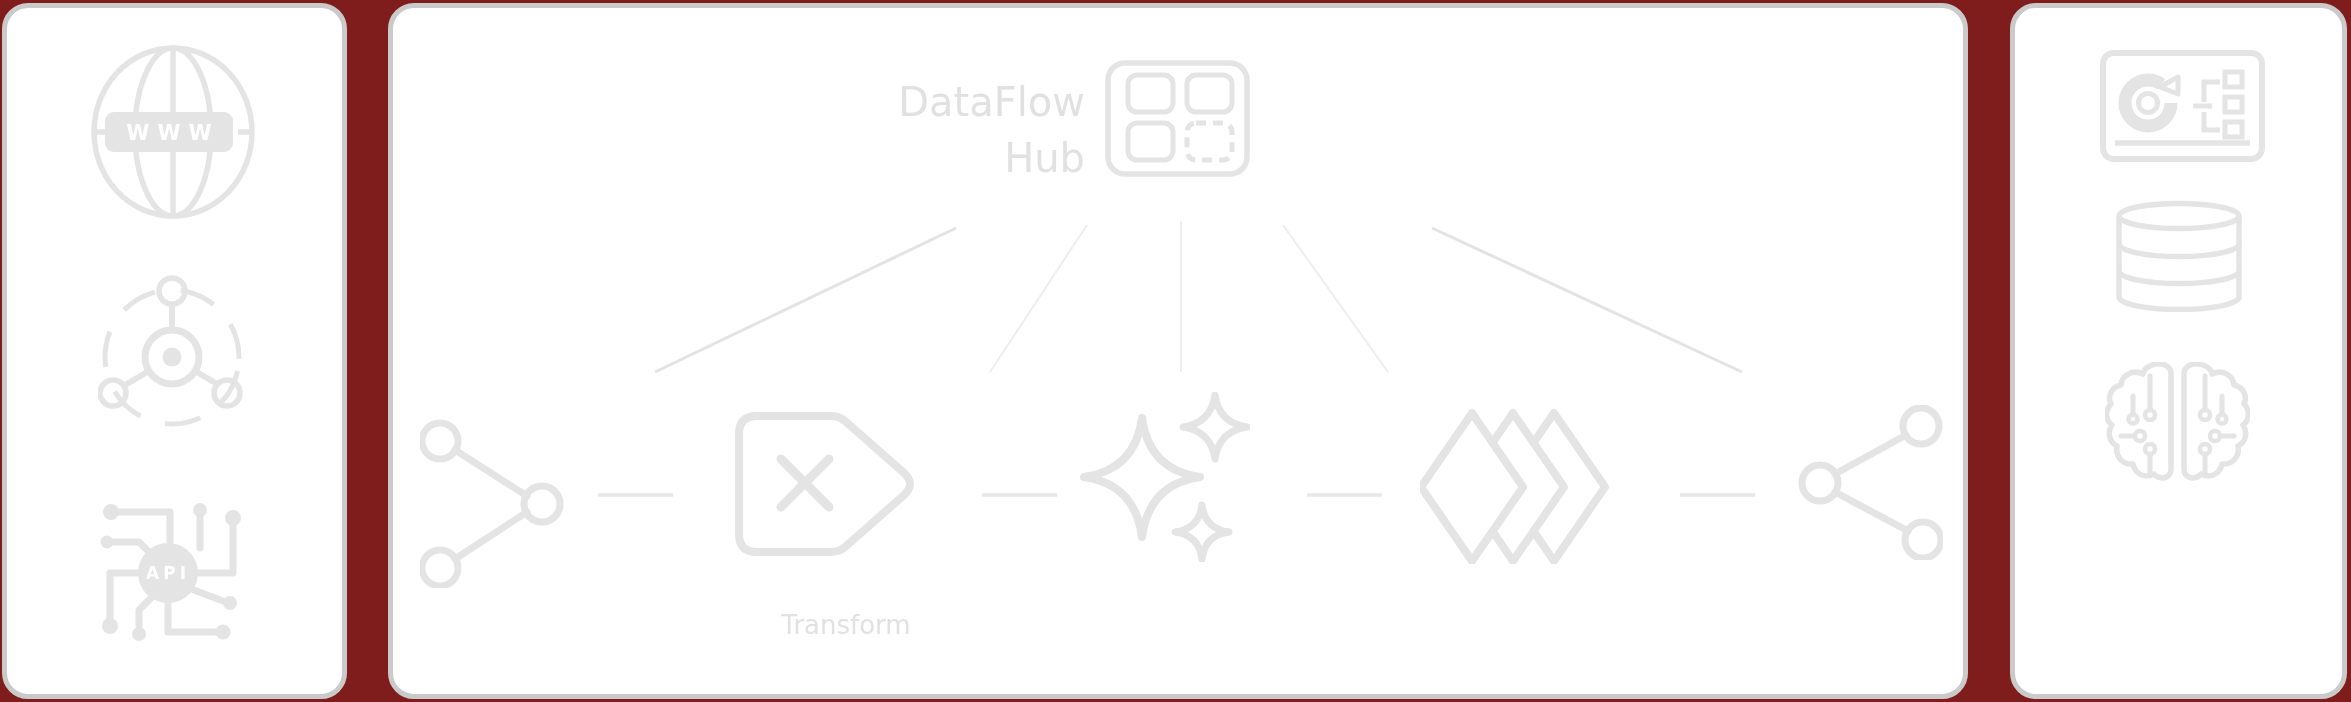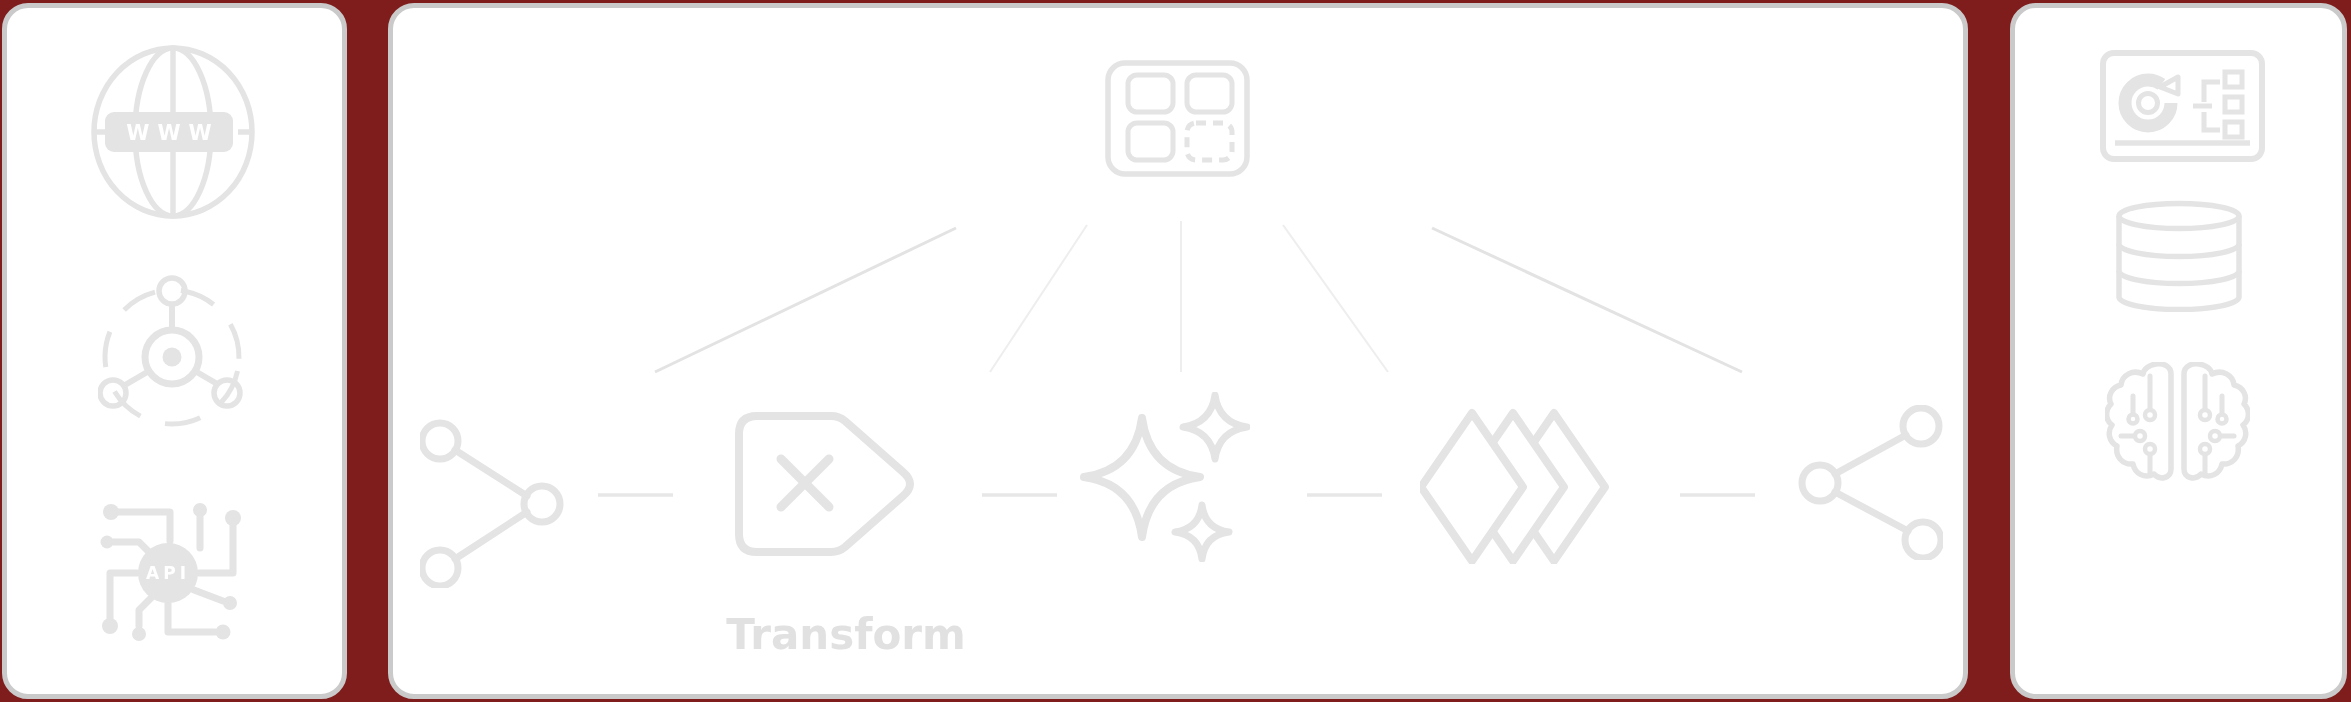--- a/index.html
+++ b/index.html
@@ -10,21 +10,21 @@
   .panel-left{left:2px;width:345px;}
   .panel-mid{left:388px;width:1580px;}
   .panel-right{left:2010px;width:337px;}
   .abs{position:absolute;}
   .ic-stroke{stroke:#e4e4e4;fill:none;}
   .ic-fill{fill:#e4e4e4;stroke:none;}
   .knock{fill:#ffffff;font-weight:bold;}
   .hub-title{position:absolute;left:412px;top:66px;width:280px;text-align:right;
              font-size:40px;line-height:56px;color:#e1e1e1;}
   .stage-label{position:absolute;top:602px;width:300px;text-align:center;
-               font-size:42px;color:#e1e1e1;white-space:nowrap;font-weight:bold;}
+               font-size:26px;color:#e1e1e1;white-space:nowrap;}
 </style>
 </head>
 <body>
 
 <div class="stage-canvas">
 
   <div class="panel panel-left">
 
     <svg class="abs" style="left:81px;top:34px;" width="170" height="184" viewBox="0 0 170 184">
       <ellipse class="ic-stroke" cx="85" cy="90" rx="79" ry="84" stroke-width="5.5"></ellipse>
@@ -70,20 +70,22 @@
         <circle cx="135" cy="105" r="7"></circle>
       </g>
       <circle class="ic-fill" cx="73" cy="75" r="30"></circle>
       <text class="knock" x="73" y="81" font-size="17" letter-spacing="4" text-anchor="middle">API</text>
     </svg>
   </div>
 
   <div class="panel panel-mid">
 
     <div class="hub-title">
+      <div>DataFlow</div>
+      <div>Hub</div>
     </div>
 
     <svg class="abs" style="left:712px;top:52px;" width="145" height="117" viewBox="0 0 145 117">
       <rect class="ic-stroke" x="3" y="3" width="139" height="111" rx="17" stroke-width="5.5"></rect>
       <rect class="ic-stroke" x="23" y="15" width="45" height="37" rx="9" stroke-width="5"></rect>
       <rect class="ic-stroke" x="82" y="15" width="45" height="37" rx="9" stroke-width="5"></rect>
       <rect class="ic-stroke" x="23" y="63" width="45" height="37" rx="9" stroke-width="5"></rect>
       <rect class="ic-stroke" x="82" y="63" width="45" height="37" rx="9" stroke-width="5" stroke-dasharray="10 7"></rect>
     </svg>
 

